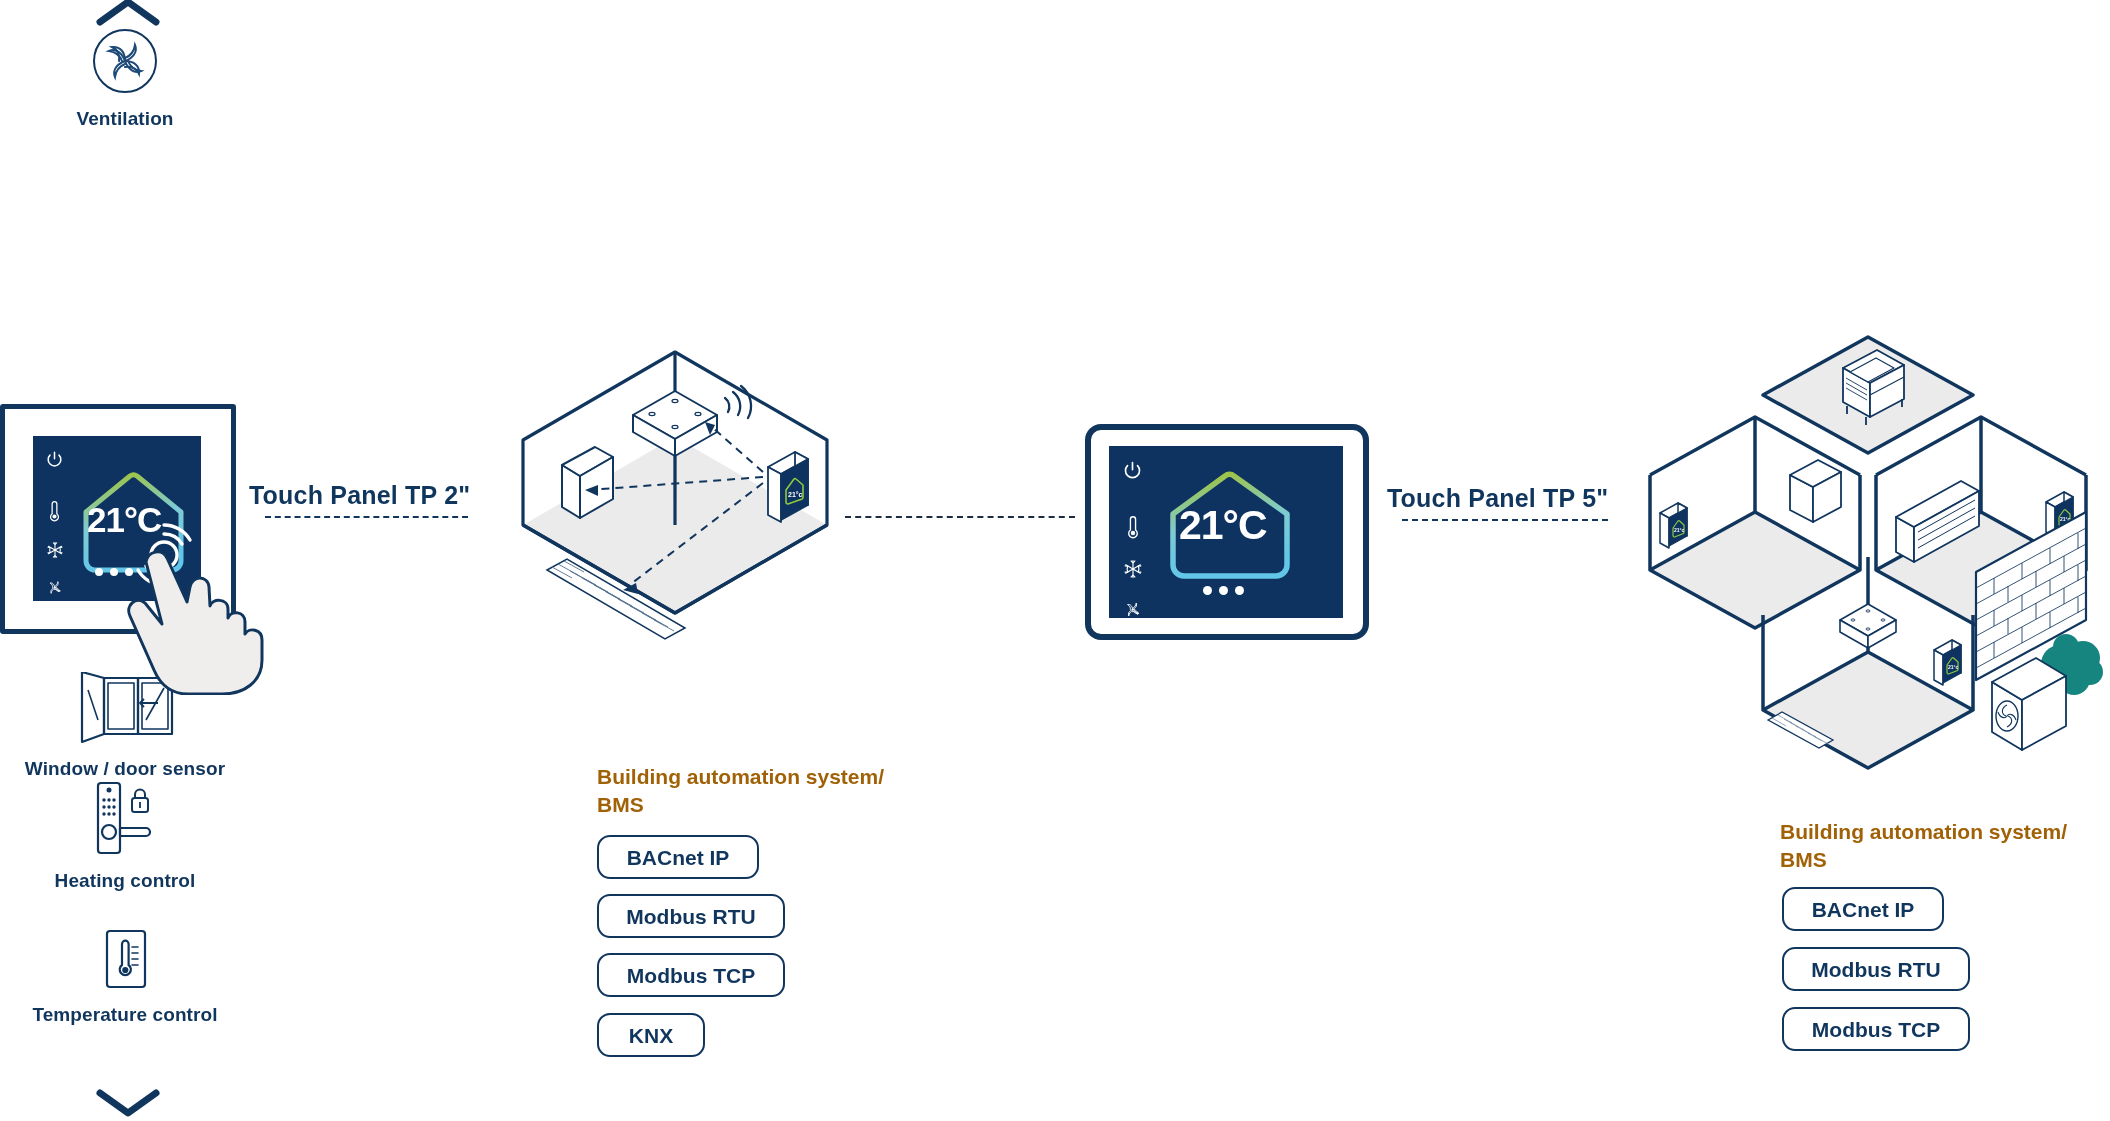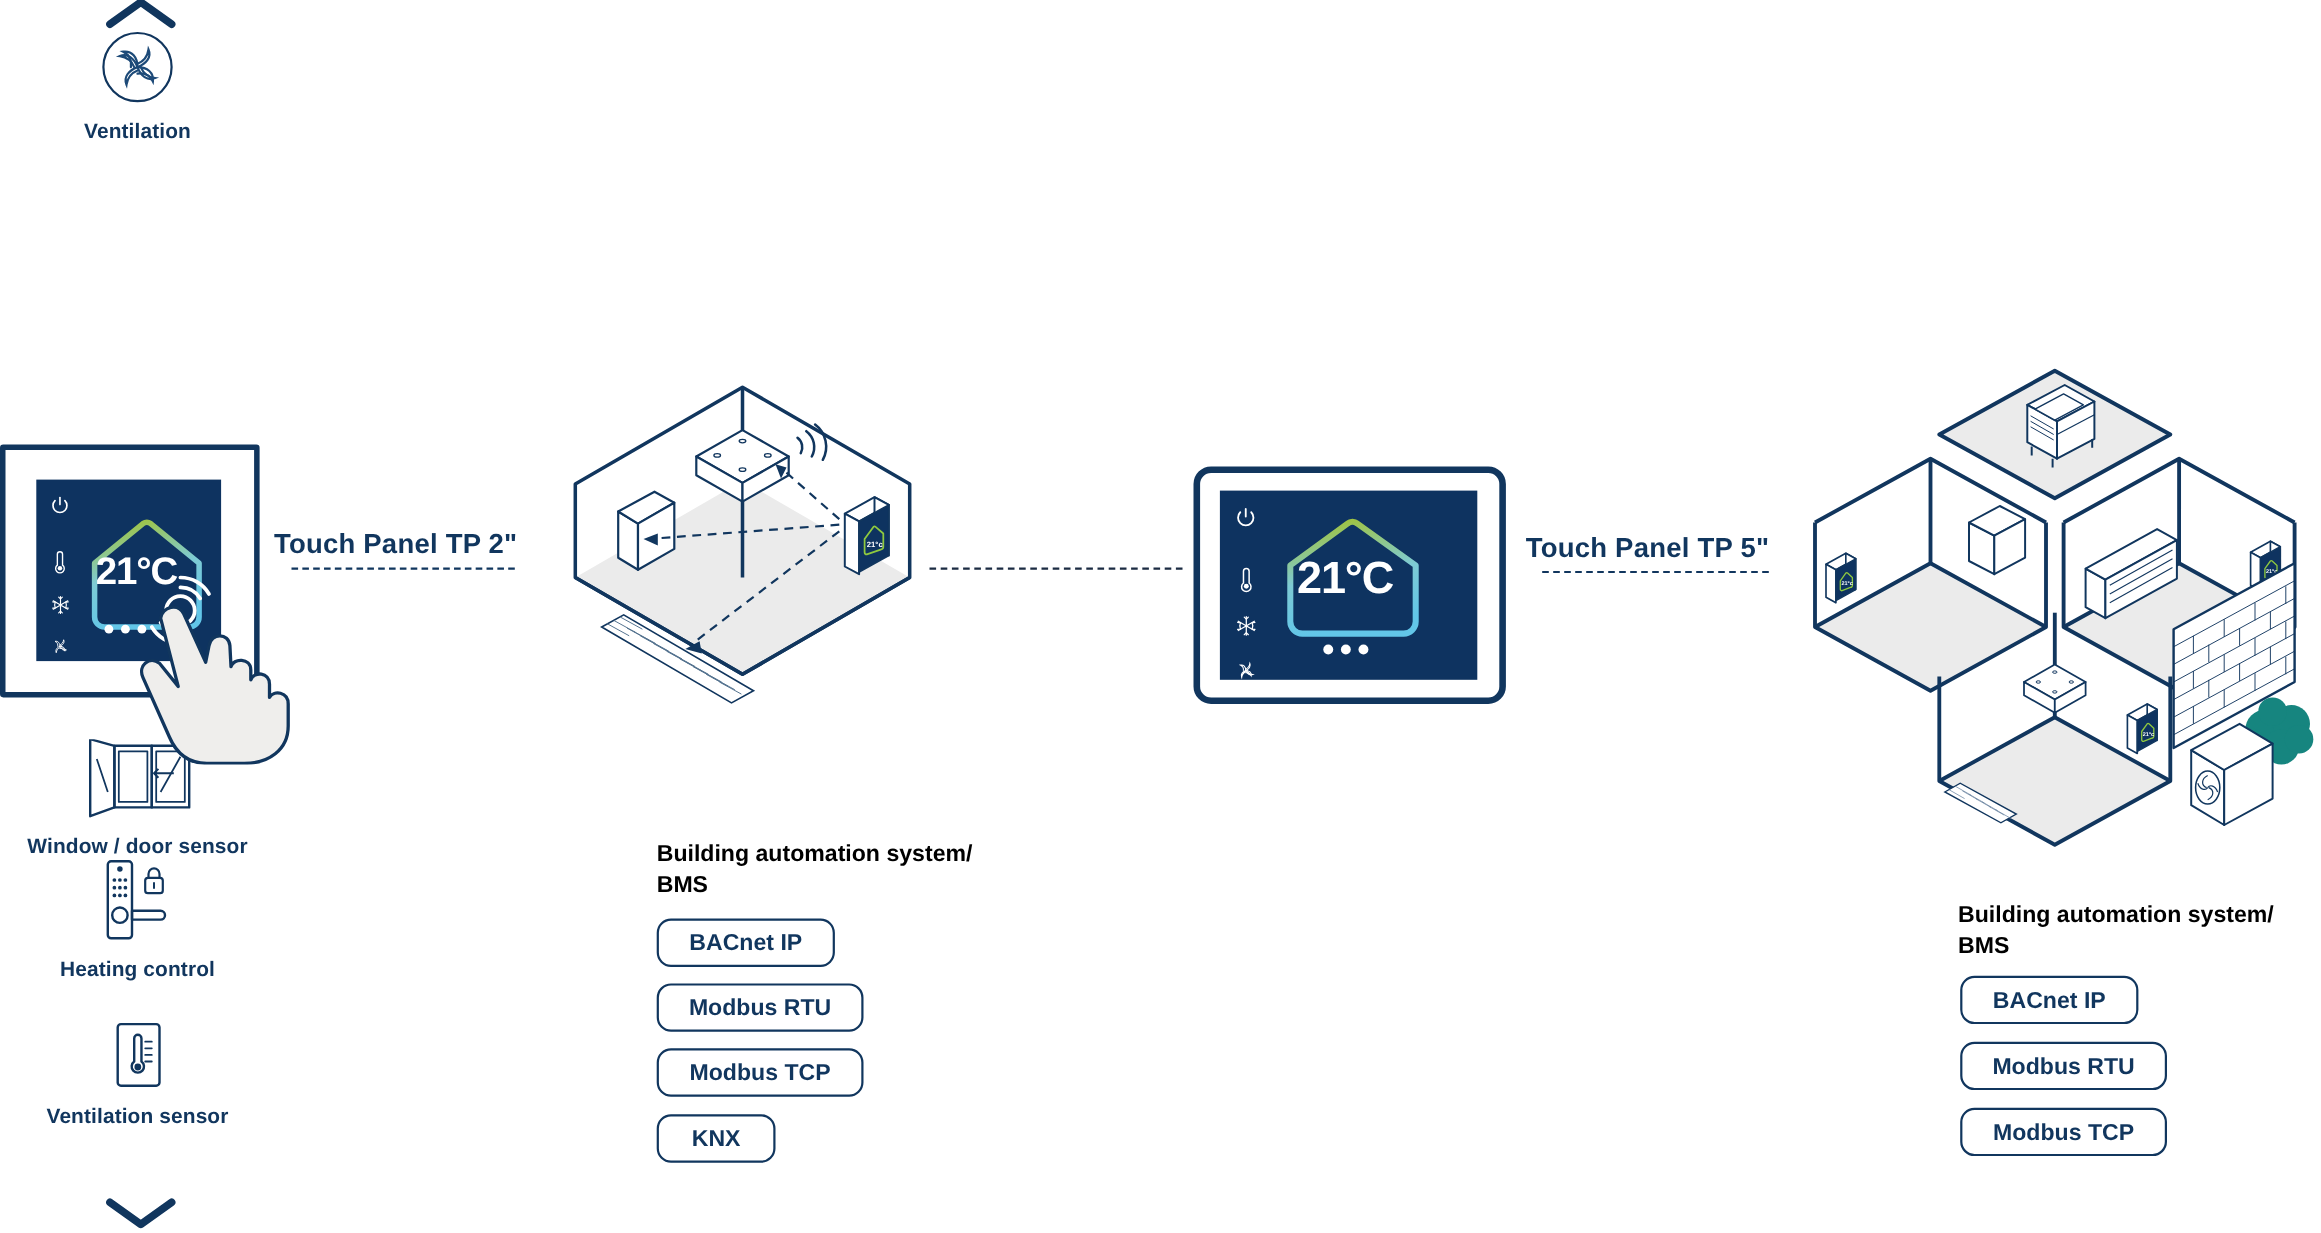--- a/index.html
+++ b/index.html
@@ -27,21 +27,21 @@
 
   
   .conn-label{
     position:absolute;font-size:25px;font-weight:bold;color:#11365e;
     white-space:nowrap;letter-spacing:.2px;
   }
   .conn-dash{position:absolute;height:0;border-top:2px dashed #11365e;}
 
   
   .bms-title{
-    position:absolute;font-size:21px;font-weight:bold;color:#000000;
+    position:absolute;font-size:21px;font-weight:bold;color:#a16207;
     line-height:1.32;width:330px;white-space:pre-line;
   }
   .proto{
     position:absolute;border:2.5px solid #11365e;border-radius:13px;
     height:44px;line-height:42px;padding:0 4px;box-sizing:border-box;
     font-size:21px;font-weight:bold;color:#11365e;background:#fff;
     white-space:nowrap;text-align:center;
   }
 
   
@@ -163,21 +163,21 @@
         <g fill="none" stroke="#11365e" stroke-width="2.2" stroke-linejoin="round">
           <rect x="15" y="3" width="38" height="56" rx="3"></rect>
           <path d="M30 16 a3.3 3.3 0 0 1 6.6 0 v21 a5.6 5.6 0 1 1 -6.6 0 Z"></path>
           <circle cx="33.3" cy="42" r="3.1" fill="#11365e" stroke="none"></circle>
           <g stroke-width="1.6" stroke-linecap="round">
             <path d="M40 19 h6 M40 25 h6 M40 31 h6 M40 37 h6"></path>
           </g>
         </g>
       </svg>
     </span>
-    <span class="rail-label">Ventilation sensor</span>
+    <span class="rail-label">Temperature control</span>
   </div>
 
   <div class="chev" id="chev-down">
     <svg width="80" height="34" viewBox="0 0 80 34">
         <path d="M12 8 L40 28 L68 8" fill="none" stroke="#11365e" stroke-width="7" stroke-linecap="round" stroke-linejoin="round"></path>
       </svg>
   </div>
 </div>
 
 <div id="tp2-panel">

